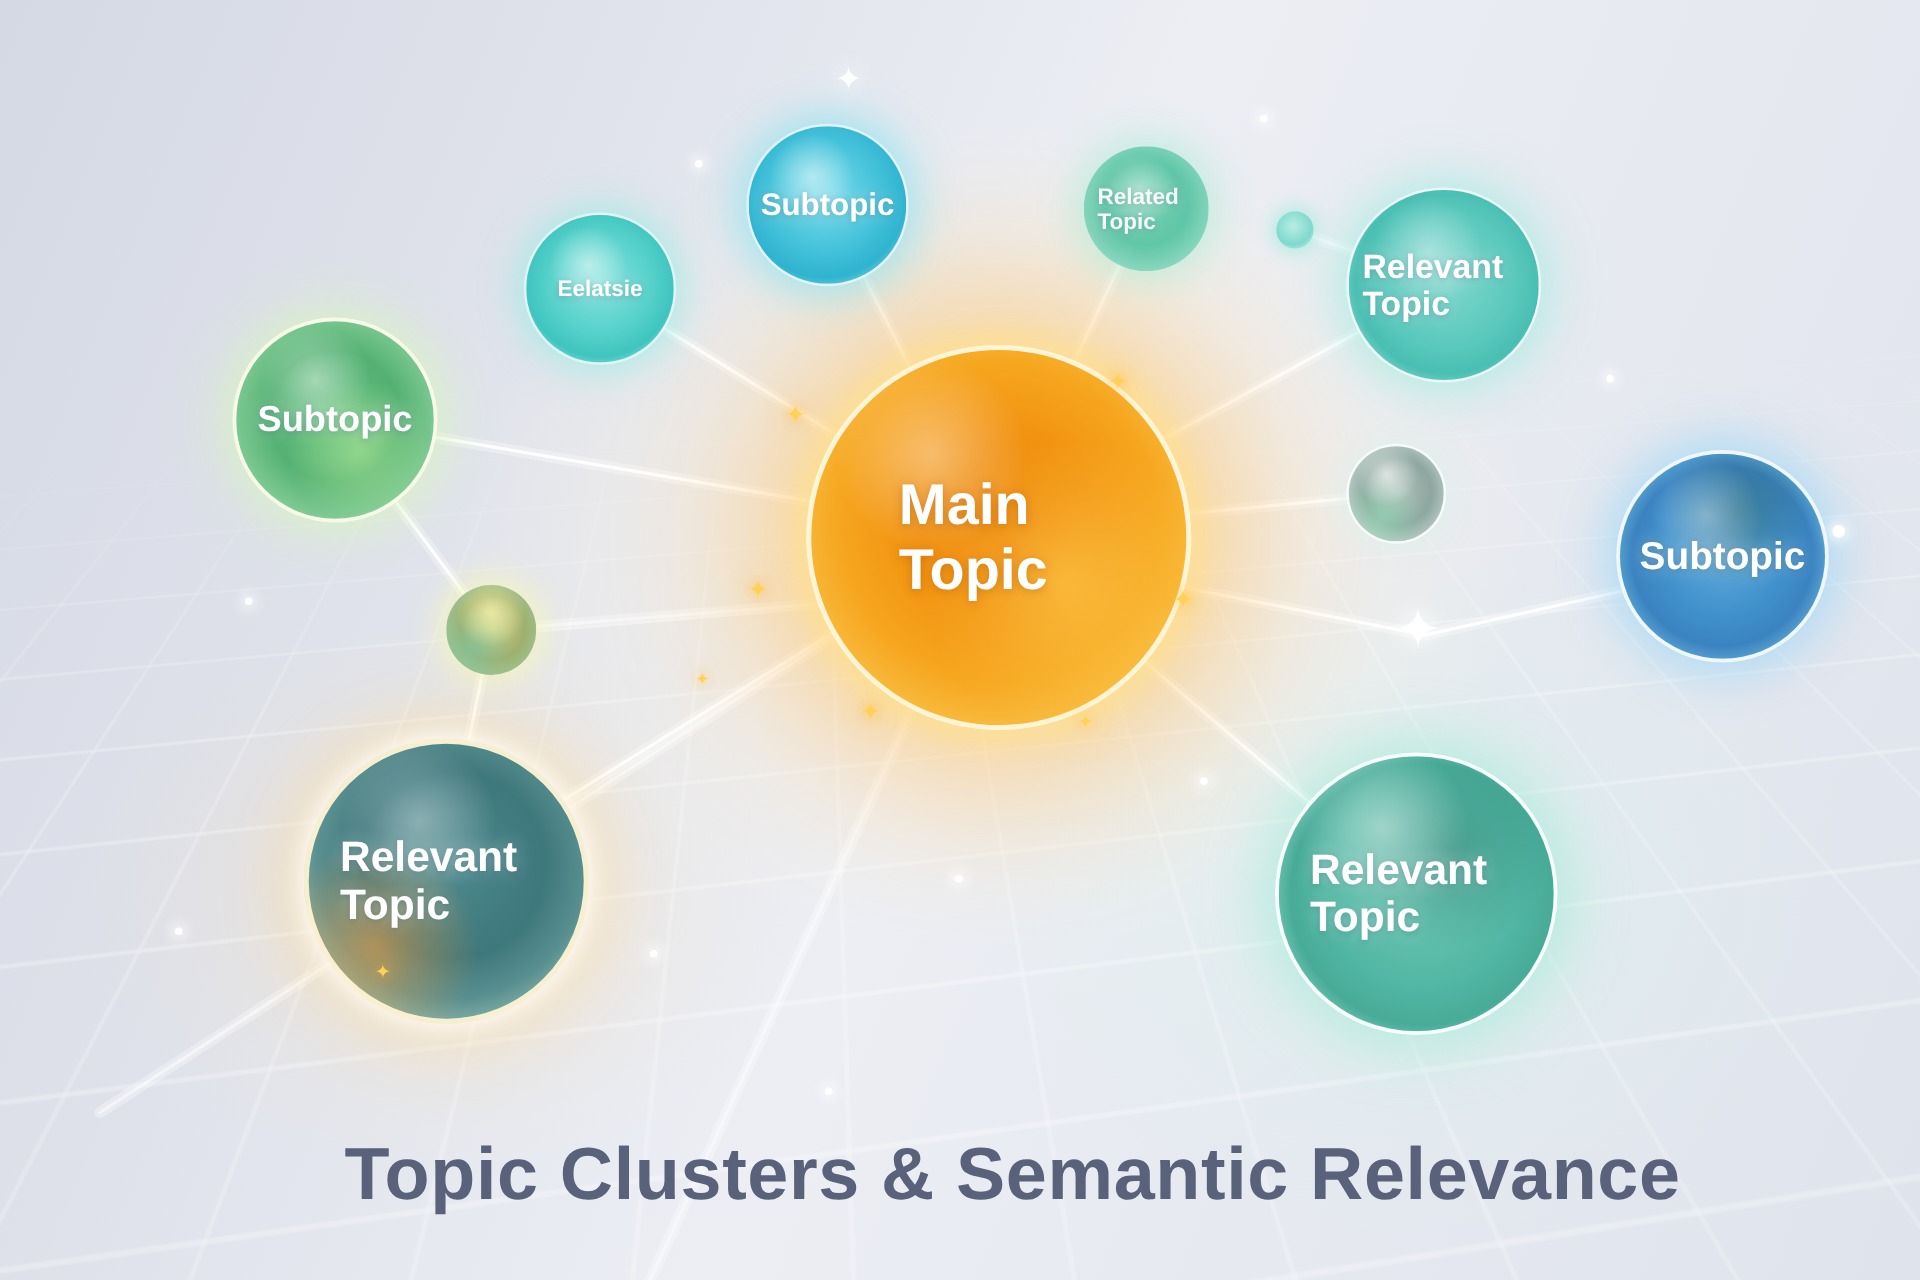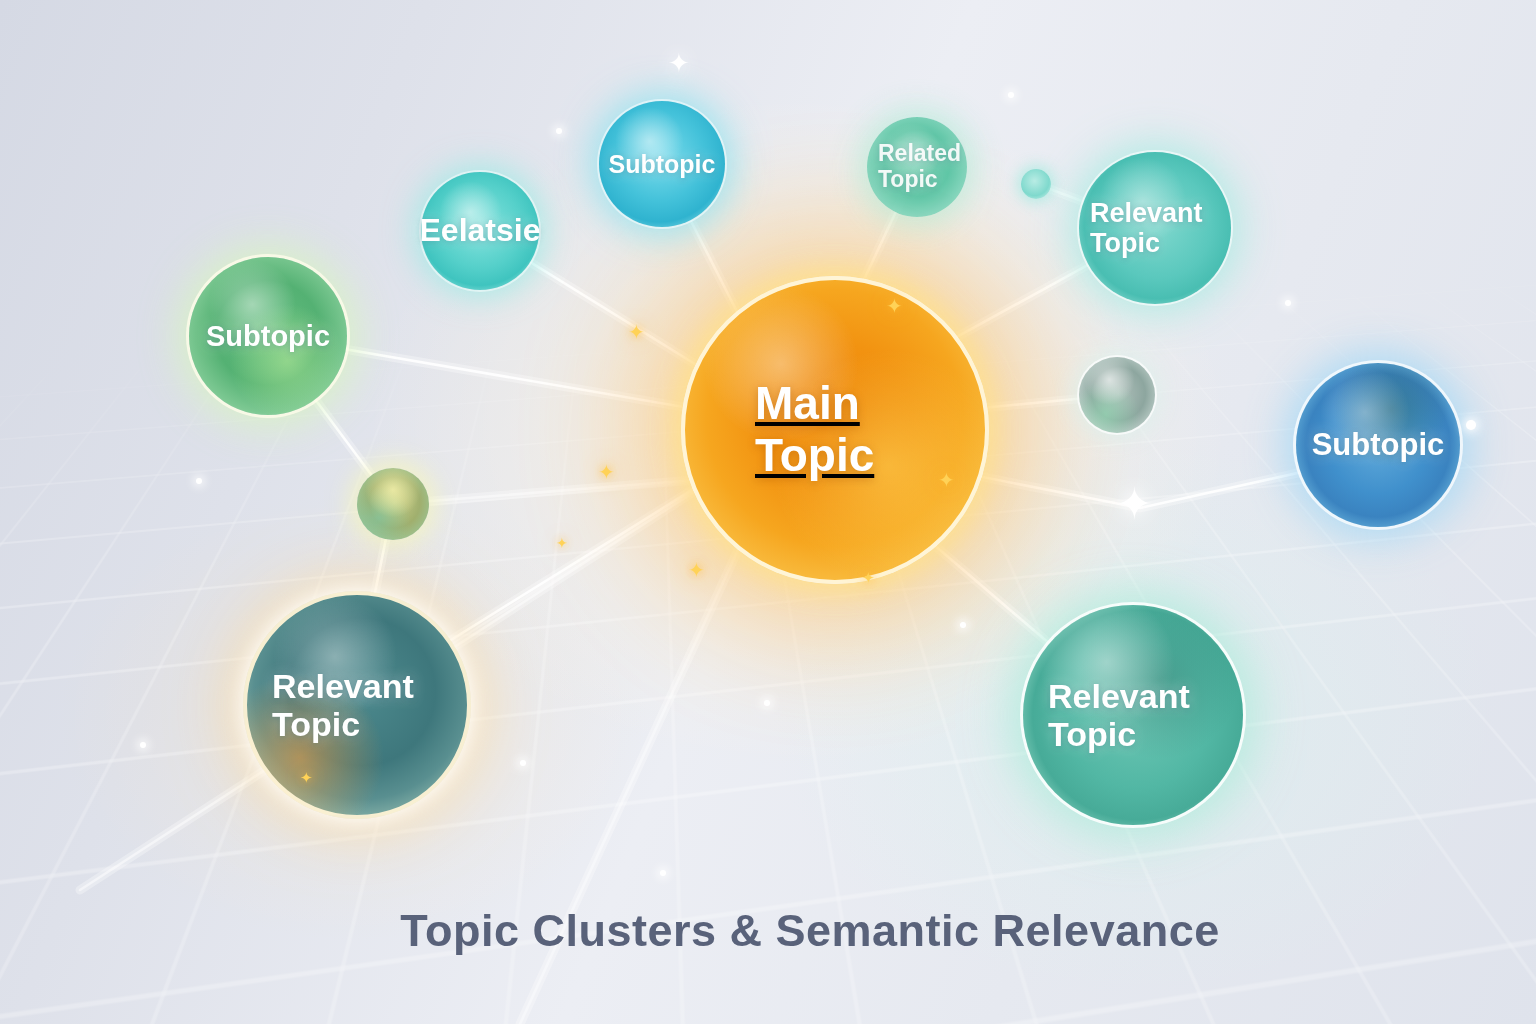--- a/index.html
+++ b/index.html
@@ -34,58 +34,57 @@
     position:absolute;border-radius:50%;
     display:flex;align-items:center;justify-content:center;text-align:left;
     z-index:3;
   }
   .sphere .label{
     color:#fff;font-weight:600;line-height:1.12;
     text-shadow:0 1px 6px rgba(0,70,90,.28), 0 0 14px rgba(255,255,255,.45);
   }
 
   .main{
-    left:681px;top:276px;width:300px;height:300px;
+    left:645px;top:276px;width:300px;height:300px;
     background:
       radial-gradient(circle at 32% 28%, rgba(255,255,255,.38), rgba(255,255,255,0) 26%),
       radial-gradient(circle at 68% 62%, rgba(255,214,90,.55), rgba(255,214,90,0) 42%),
       radial-gradient(circle at 50% 46%, #ec8207 0%, #f29311 34%, #f6a61f 58%, #f9bf44 78%, #fddf8e 92%, #fff3cf 100%);
     border:4px solid rgba(255,248,222,.95);
     box-shadow:0 0 26px 8px rgba(255,226,140,.85), 0 0 110px 48px rgba(255,170,45,.42);
-    text-decoration:underline;
   }
   .main .label{font-size:46px;width:160px;text-shadow:0 2px 8px rgba(150,70,0,.35);}
 
   .sub-top{
     left:599px;top:101px;width:126px;height:126px;
     background:
       radial-gradient(circle at 40% 32%, rgba(255,255,255,.5), rgba(255,255,255,0) 30%),
       radial-gradient(circle at 48% 44%, #7bdcec 0%, #44c2da 46%, #2fb3cf 68%, #8fe0ea 88%, #dcf6f8 100%);
     box-shadow:0 0 0 2px rgba(255,255,255,.55), 0 0 34px 10px rgba(140,225,238,.75);
   }
   .sub-top .label{font-size:25px;}
 
   .eelatsie{
     left:421px;top:172px;width:118px;height:118px;
     background:
       radial-gradient(circle at 42% 34%, rgba(255,255,255,.5), rgba(255,255,255,0) 30%),
       radial-gradient(circle at 50% 46%, #86e3de 0%, #55d0ca 48%, #3fc4bf 68%, #a9ece8 88%, #e4faf8 100%);
     box-shadow:0 0 0 2px rgba(255,255,255,.5), 0 0 30px 8px rgba(150,235,228,.7);
   }
-  .eelatsie .label{font-size:32px;}
+  .eelatsie .label{font-size:18px;}
 
   .related{
     left:867px;top:117px;width:100px;height:100px;
     background:
       radial-gradient(circle at 45% 35%, rgba(255,255,255,.45), rgba(255,255,255,0) 34%),
       radial-gradient(circle at 50% 46%, #66ccaa 0%, #53c2a0 45%, #7fd4ba 72%, #d4f2e6 95%);
     box-shadow:0 0 28px 10px rgba(170,235,210,.6);
     opacity:.92;
   }
-  .related .label{font-size:23px;width:78px;color:rgba(255,255,255,.92);}
+  .related .label{font-size:18px;width:78px;color:rgba(255,255,255,.92);}
 
   .relevant-tr{
     left:1079px;top:152px;width:152px;height:152px;
     background:
       radial-gradient(circle at 42% 32%, rgba(255,255,255,.4), rgba(255,255,255,0) 32%),
       radial-gradient(circle at 52% 48%, #7ed7cd 0%, #5ac8bd 48%, #49beb2 66%, #a8e8df 88%, #e8faf7 100%);
     box-shadow:0 0 0 2px rgba(255,255,255,.6), 0 0 36px 12px rgba(170,235,225,.75);
   }
   .relevant-tr .label{font-size:27px;width:130px;}
 
@@ -161,21 +160,21 @@
   }
   .dot{
     width:6px;height:6px;border-radius:50%;background:#fff;
     box-shadow:0 0 10px 3px rgba(255,255,255,.85);
   }
   .gold{color:#ffd257;text-shadow:0 0 10px rgba(255,190,60,.95),0 0 22px rgba(255,170,40,.8);font-size:20px;line-height:1;}
 
   .caption{
     position:absolute;top:905px;left:calc(50% + 42px);transform:translateX(-50%);
     z-index:5;white-space:nowrap;
-    font-size:45px;font-weight:700;color:#59627a;letter-spacing:.5px;
+    font-size:59px;font-weight:700;color:#59627a;letter-spacing:.5px;
   }
 </style>
 </head>
 <body>
 
 <div class="scene">
 
   <div class="floor"></div>
 
   <svg class="links" width="1536" height="1024" viewBox="0 0 1536 1024">

